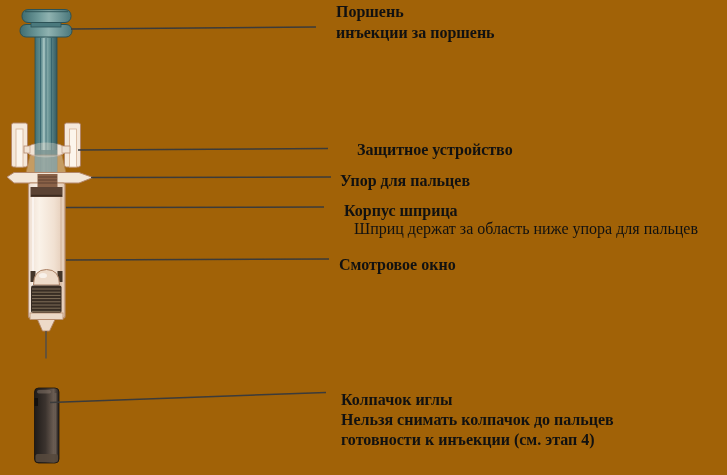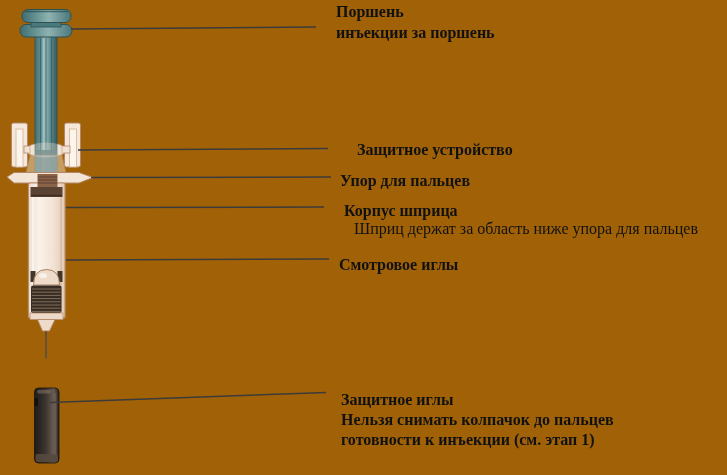--- a/index.html
+++ b/index.html
@@ -145,21 +145,21 @@
     <div>инъекции за поршень</div>
   </div>
 
   <div class="label" style="left:342px;top:139px;margin-left:15px;">Защитное устройство</div>
 
   <div class="label" style="left:344px;top:200px;">Корпус шприца</div>
 
   <div class="label" style="left:340px;top:170px;">Упор для пальцев</div>
   <div class="label regular" style="left:328px;top:218px;font-weight:normal;margin-left:26px;">Шприц держат за область ниже упора для пальцев</div>
 
-  <div class="label" style="left:339px;top:254px;">Смотровое иглы</div>
+  <div class="label" style="left:339px;top:254px;">Смотровое окно</div>
 
   <div class="label cap-label" style="left:341px;top:390px;">
-    <div>Защитное иглы</div>
+    <div>Колпачок иглы</div>
     <div>Нельзя снимать колпачок до пальцев</div>
-    <div>готовности к инъекции (см. этап 1)</div>
+    <div>готовности к инъекции (см. этап 4)</div>
   </div>
 
 </div>
 
 </body></html>

